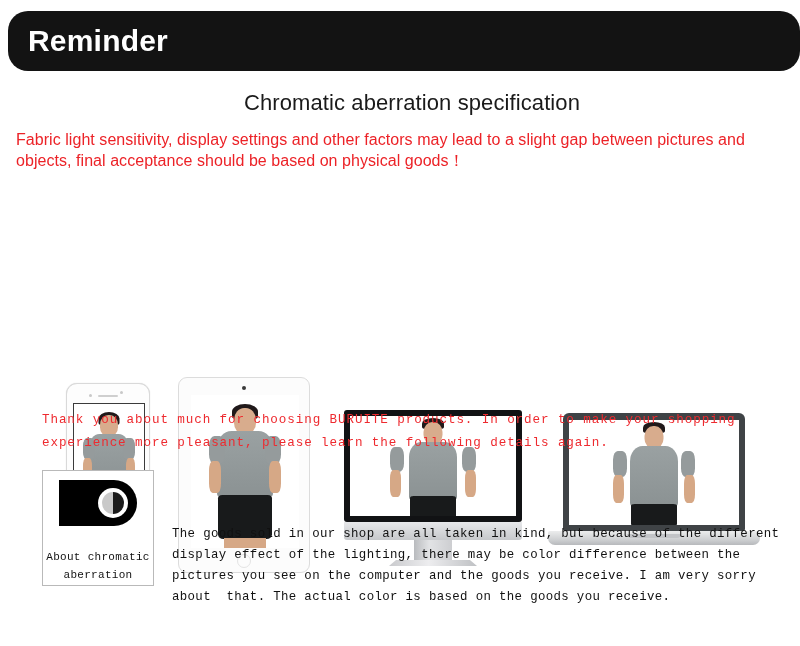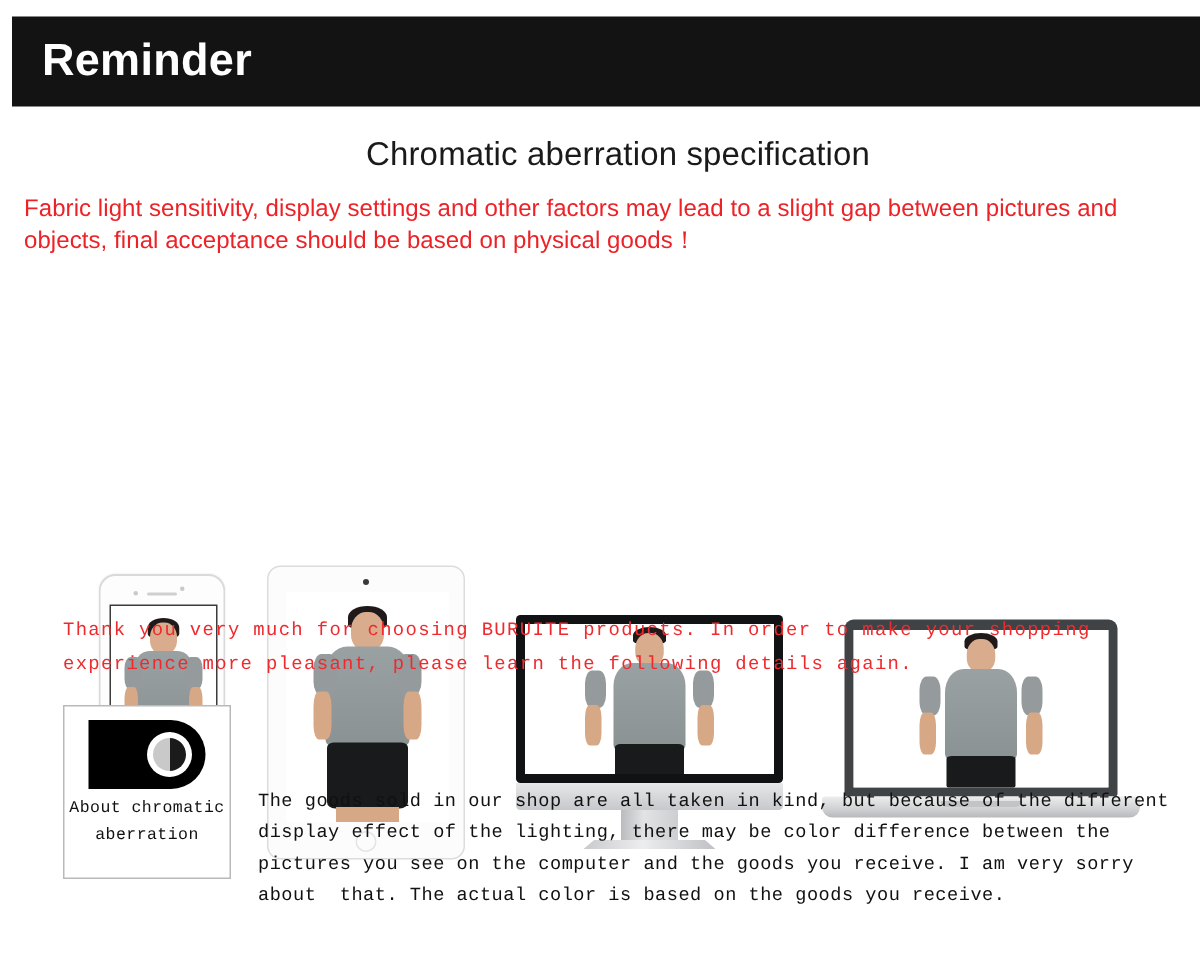--- a/index.html
+++ b/index.html
@@ -15,20 +15,21 @@
   }
 
   
   #header-bar {
     position: absolute;
     left: 8px; top: 11px;
     width: 792px; height: 60px;
     background: #131313;
     display: flex;
     align-items: center;
+    border-radius: 20px;
   }
   #header-title {
     color: #ffffff;
     font-size: 30px;
     font-weight: bold;
     letter-spacing: 0.2px;
     margin-left: 20px;
     line-height: 1;
   }
 
@@ -267,21 +268,21 @@
     width: 22px; height: 22px;
     border-radius: 50%;
     background: linear-gradient(90deg,#c9c9c9 0 50%, #1b1b1b 50% 100%);
   }
   #aberration-caption {
     text-align: center;
     font-family: "Liberation Mono", "DejaVu Sans Mono", monospace;
     font-size: 11px;
     line-height: 18px;
     color: #111;
-    margin-top: 4px;
+    margin-top: 22px;
     letter-spacing: 0.3px;
   }
   #goods-paragraph {
     position: absolute;
     left: 172px; top: 487px;
     width: 620px;
     font-family: "Liberation Mono", "DejaVu Sans Mono", monospace;
     font-size: 12.4px;
     line-height: 21px;
     color: #111;
@@ -380,21 +381,21 @@
         </div>
       </div>
     </div>
     <div class="laptop-base">
       <div class="laptop-notch"></div>
     </div>
   </div>
 
 </div>
 
-<div id="thanks-block">Thank you very much for choosing BURUITE products. In order to make your shopping experience more pleasant, please learn the following details again.</div>
+<div id="thanks-block">Thank you about much for choosing BURUITE products. In order to make your shopping experience more pleasant, please learn the following details again.</div>
 
 <div id="aberration-box">
   <div id="aberration-icon">
     <div class="ring"></div>
     <div class="dual"></div>
   </div>
   <div id="aberration-caption">About chromatic aberration</div>
 </div>
 
 <div id="goods-paragraph">The goods sold in our shop are all taken in kind, but because of the different  display effect of the lighting, there may be color difference between the pictures you see on the computer and the goods you receive. I am very sorry about  that. The actual color is based on the goods you receive.</div>

